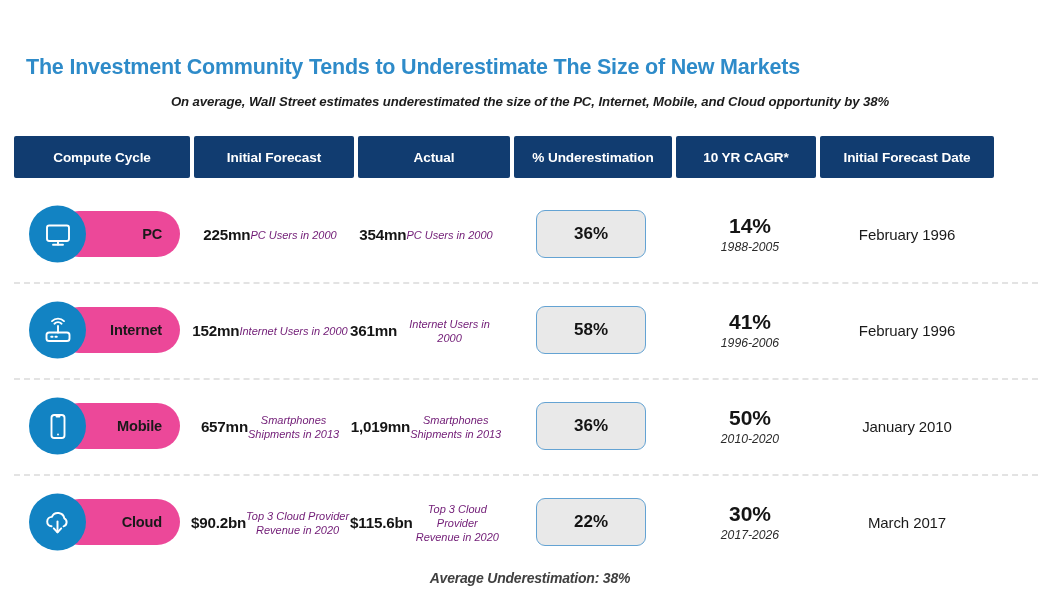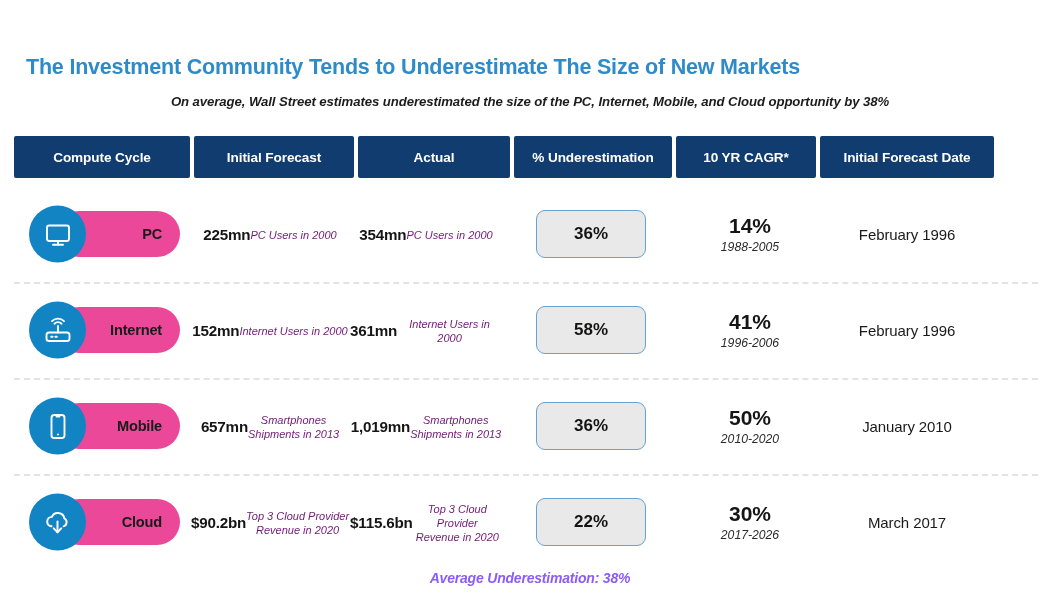--- a/index.html
+++ b/index.html
@@ -237,21 +237,21 @@
   
   .footer {
     position: absolute;
     left: 0;
     right: 0;
     bottom: 18px;
     text-align: center;
     font-size: 14px;
     font-weight: bold;
     font-style: italic;
-    color: #8b5cf6;
+    color: #404040;
     letter-spacing: -0.2px;
   }
 </style>
 </head>
 <body>
 
 <div class="slide">
 
   <div class="title">The Investment Community Tends to Underestimate The Size of New Markets</div>
   <div class="subtitle">On average, Wall Street estimates underestimated the size of the PC, Internet, Mobile, and Cloud opportunity by 38%</div>

